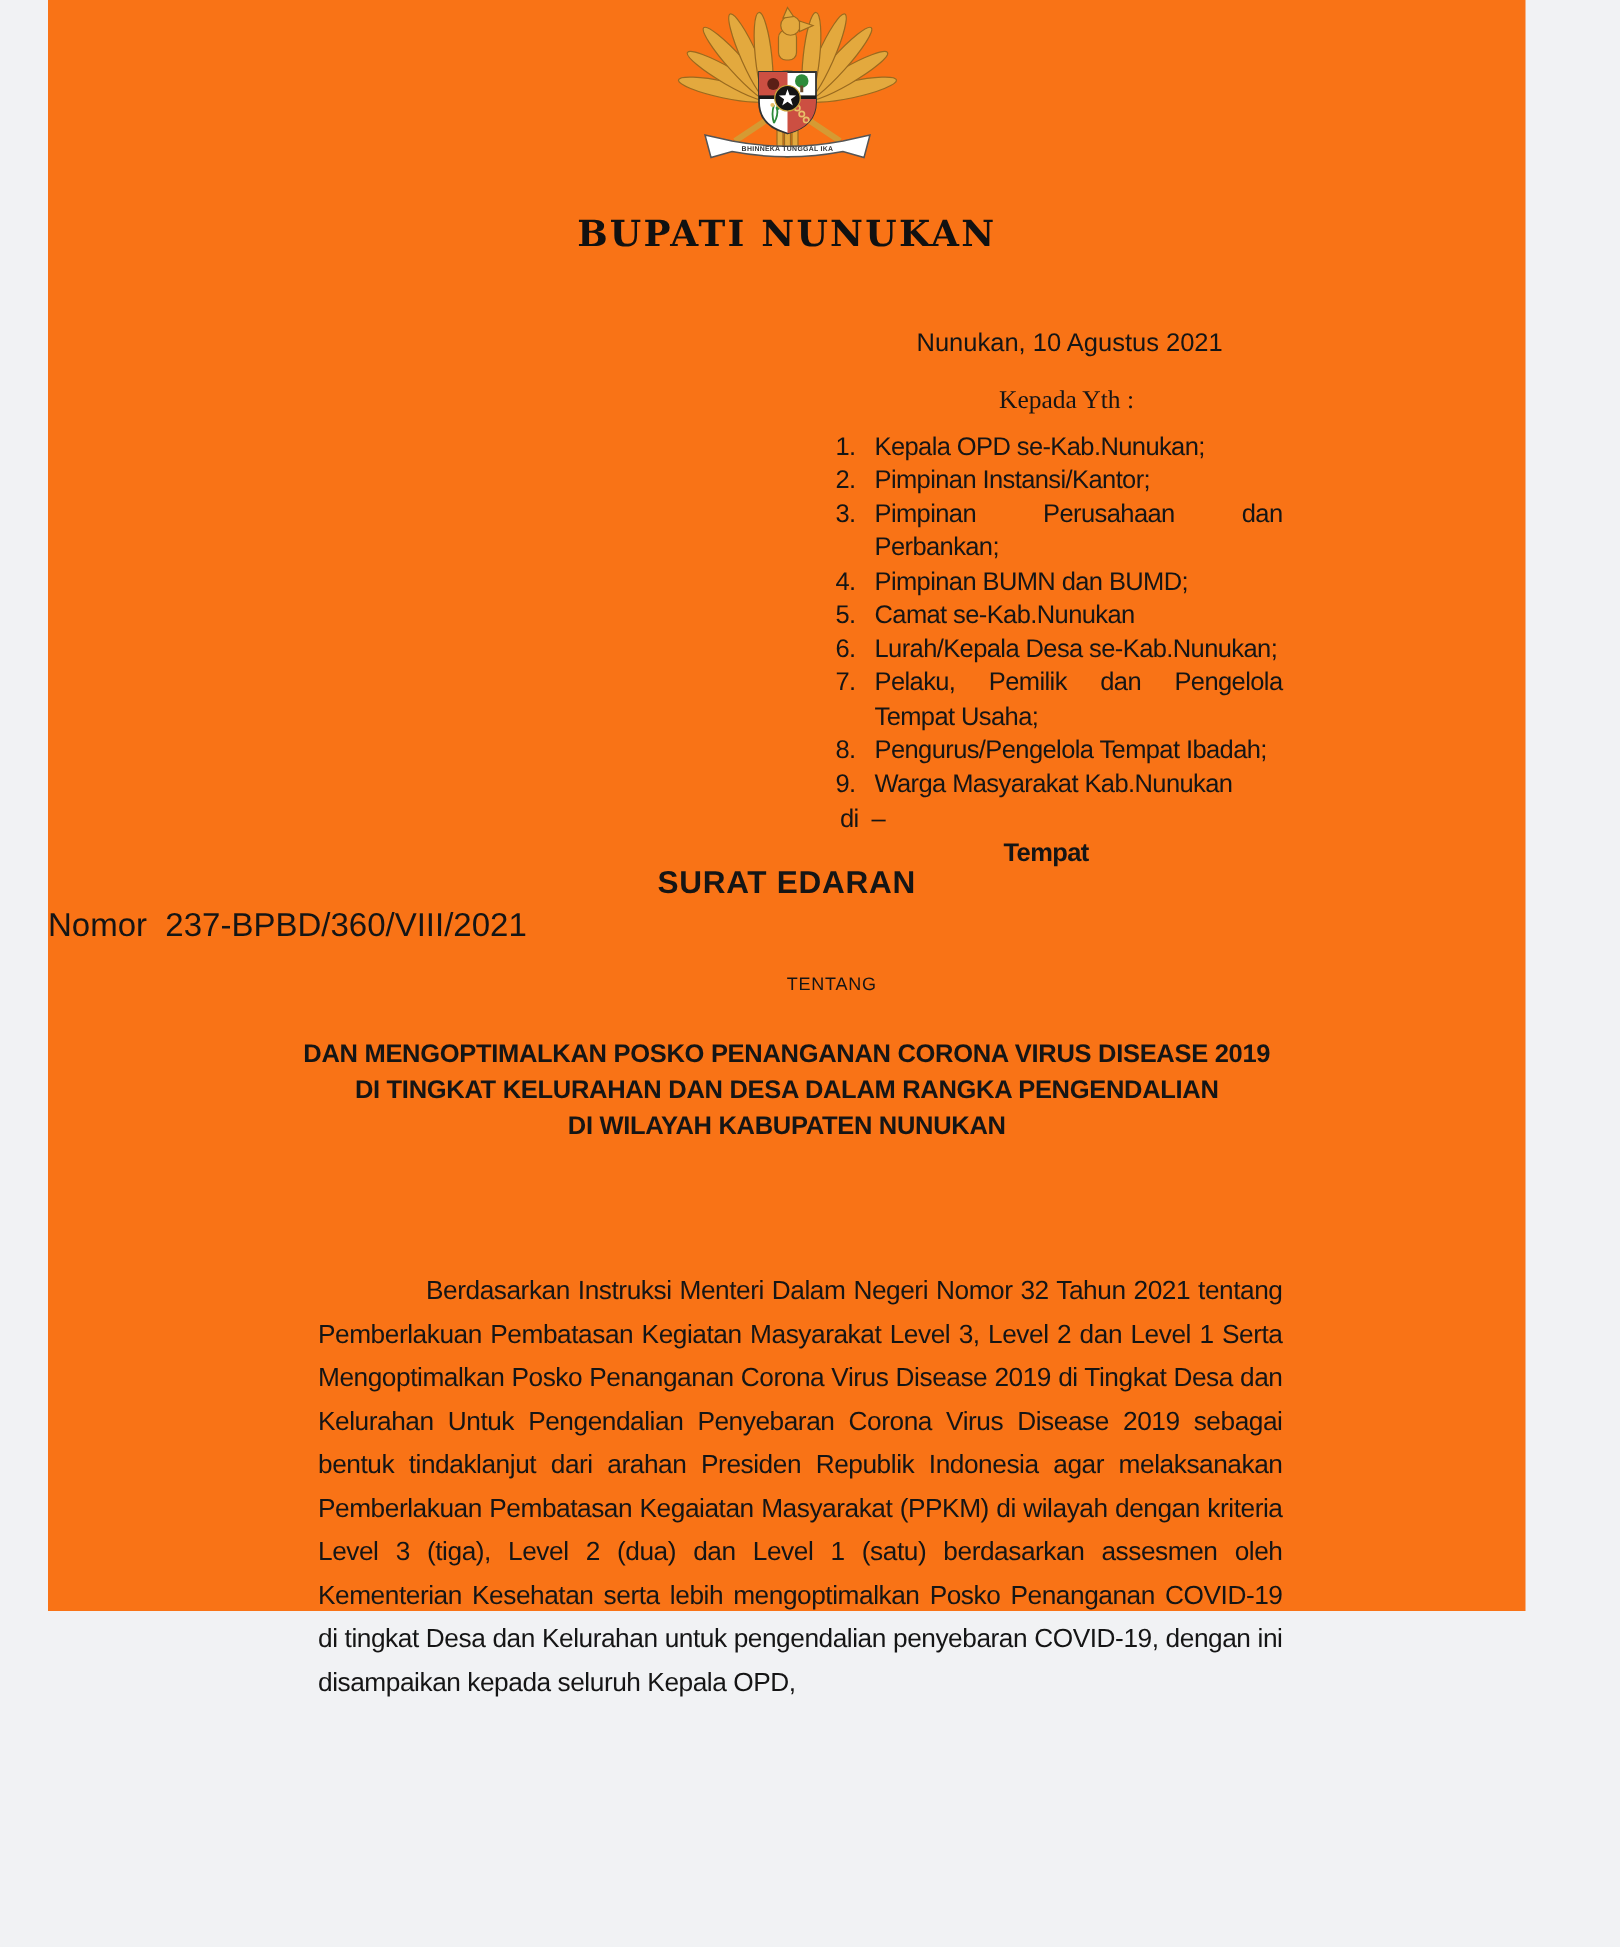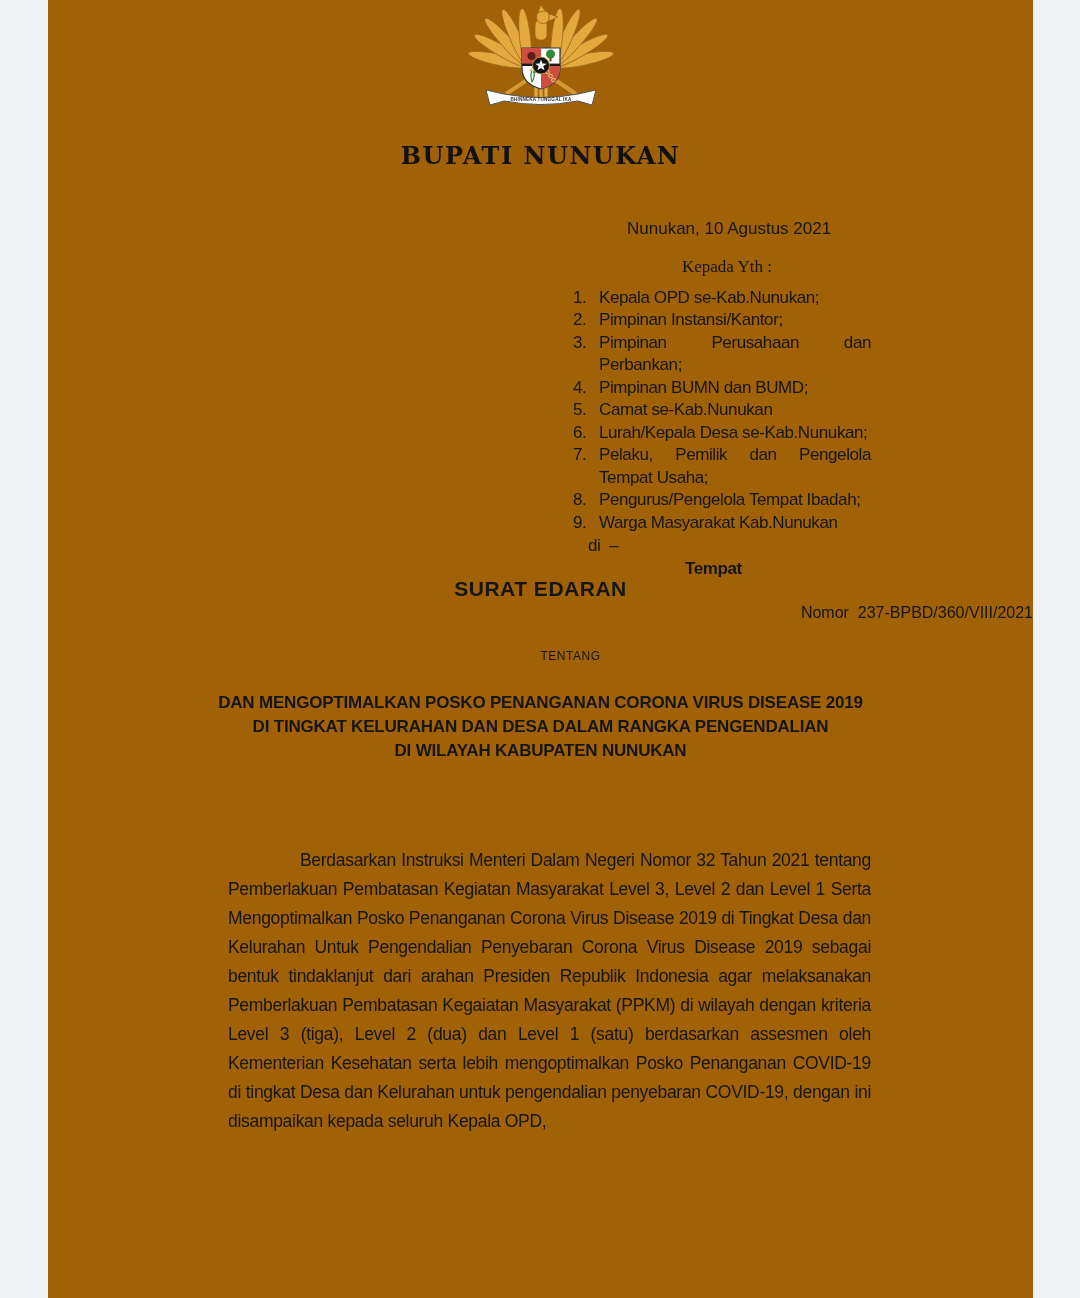--- a/index.html
+++ b/index.html
@@ -4,22 +4,22 @@
 <style>
   * { margin:0; padding:0; box-sizing:border-box; }
   html,body { width:1080px; height:1298px; }
   body {
     background:#f1f2f4;
     font-family:"Liberation Sans", sans-serif;
     color:#151515;
     position:relative;
   }
   .page {
-    position:absolute; left:48px; top:0; width:985px; height:1298px;
-    background:#a16207;
+    position:absolute; left:32px; top:0; width:985px; height:1074px;
+    background:#f97316;
   }
   .emblem-wrap { position:absolute; top:4px; left:0; width:100%; text-align:center; }
   .letterhead-title {
     position:absolute; top:141px; left:0; width:100%;
     text-align:center;
     font-family:"DejaVu Serif","Liberation Serif",serif;
     font-weight:bold; font-size:24px; letter-spacing:1.5px; color:#111;
   }
   .date-line {
     position:absolute; top:219px; left:579px;
@@ -27,29 +27,29 @@
   }
   .recipients {
     position:absolute; top:256px; left:525px; width:298px;
     font-size:17px; letter-spacing:-0.4px; line-height:22.5px;
   }
   .salutation { text-align:center; padding-left:10px; margin-bottom:8px; letter-spacing:0;font-family:Liberation Serif, serif; }
   .recipients ol { list-style:none; }
   .recipients li { display:flex; }
   .recipients .num { width:26px; flex:0 0 26px; }
   .recipients .txt { flex:1; text-align:justify; }
-  .di-line { margin-left:15px; white-space:pre; margin-top:1px; }
+  .di-line { margin-left:3px; white-space:pre; margin-top:1px; }
   .place-line { padding-left:112px;font-weight:bold; }
   .doc-type {
     position:absolute; top:577px; left:0; width:985px; text-align:center;
     font-size:21px; font-weight:bold; letter-spacing:0.5px;
   }
   .doc-number {
-    position:absolute; top:604px; left:0; width:985px; text-align:right;
-    font-size:16px; white-space:pre;padding-left:34px;
+    position:absolute; top:604px; left:0; width:985px; text-align:left;
+    font-size:22px; white-space:pre;
   }
   .about-label {
     position:absolute; top:649px; left:0; width:985px; text-align:center;
     font-size:12px; font-weight:normal; letter-spacing:0.5px;margin-left:30px;
   }
   .subject-block {
     position:absolute; top:691px; left:0; width:985px; text-align:center;
     font-size:17px; font-weight:bold; line-height:24px; letter-spacing:-0.2px;
   }
   .body-paragraph {

